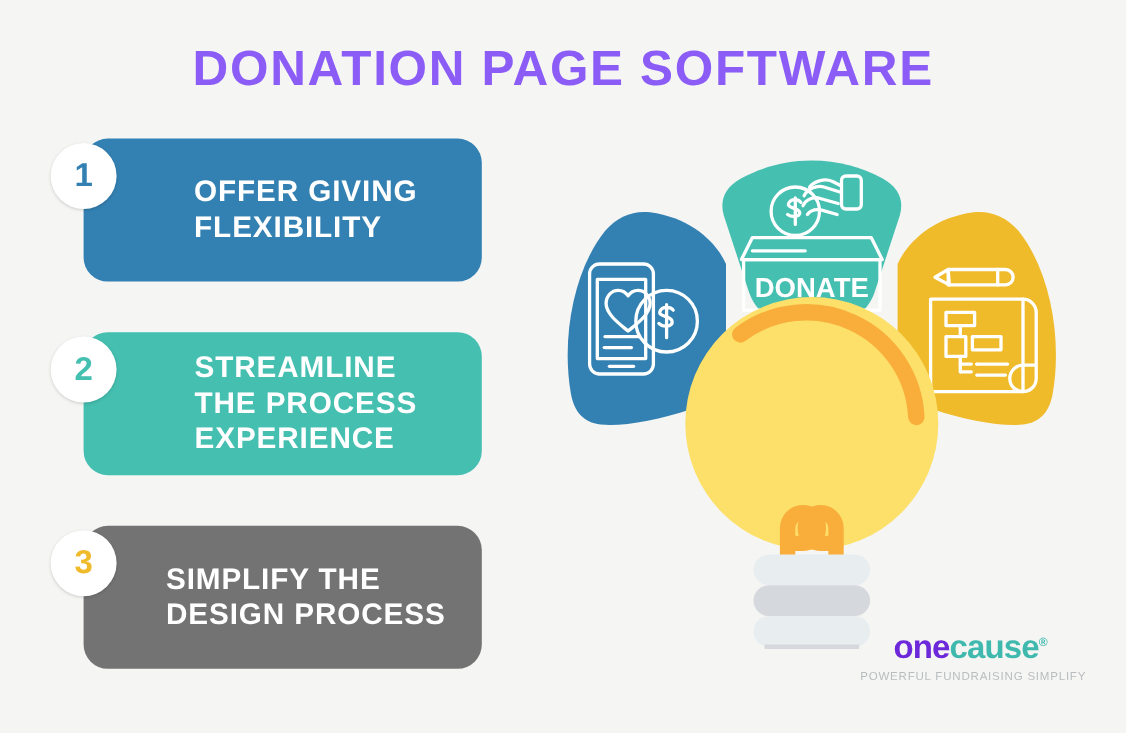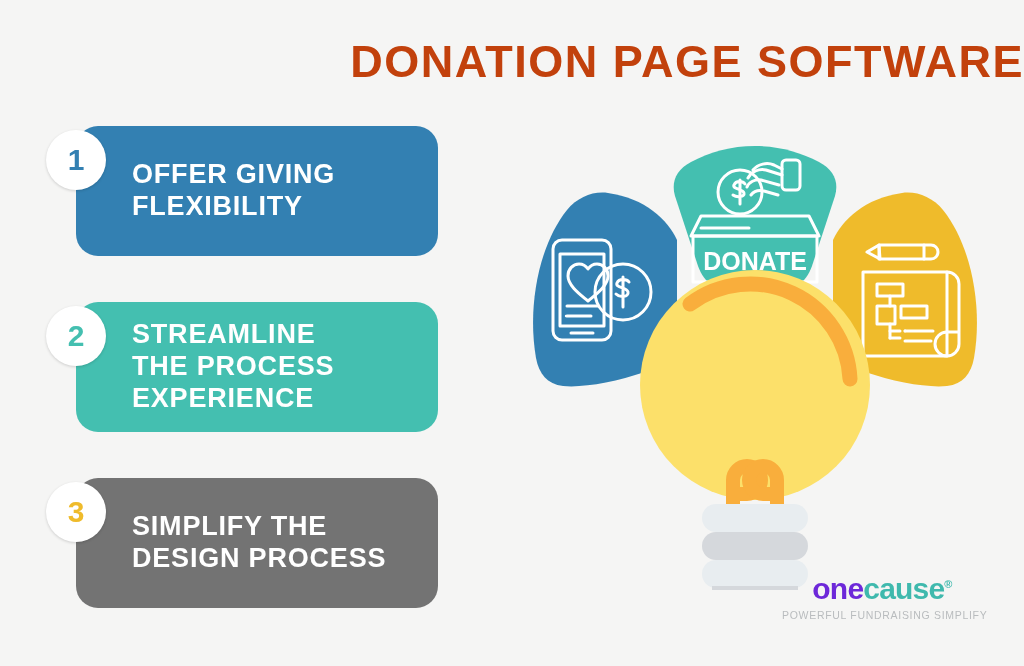--- a/index.html
+++ b/index.html
@@ -20,25 +20,25 @@
     height: 666px;
     background: #f5f5f4;
   }
 
   
   #page-title {
     position: absolute;
     top: 36px;
     left: 0;
     width: 1024px;
-    text-align: right;
+    text-align: center;
     font-size: 45px;
     font-weight: bold;
     letter-spacing: 1.5px;
-    color: #c2410c;
+    color: #8b5cf6;
     font-family: "Liberation Sans", sans-serif;
     white-space: nowrap;
   }
 
   
   #steps-list {
     position: absolute;
     left: 0;
     top: 118px;
     width: 460px;
@@ -52,20 +52,21 @@
   .step-card {
     position: absolute;
     left: 76px;
     top: 8px;
     width: 362px;
     height: 130px;
     border-radius: 22px;
     box-sizing: border-box;
     display: flex;
     align-items: center;
+    justify-content: center;
   }
   .step-label {
     color: #ffffff;
     font-size: 27px;
     font-weight: bold;
     line-height: 1.18;
     letter-spacing: 0.8px;
     padding-left: 56px;
     padding-right: 14px;
     white-space: pre-line;
@@ -85,21 +86,21 @@
     justify-content: center;
     font-size: 30px;
     font-weight: bold;
     font-family: "Liberation Sans", sans-serif;
     z-index: 3;
   }
 
   
   #central-graphic {
     position: absolute;
-    left: 505px;
+    left: 488px;
     top: 120px;
     width: 500px;
     height: 470px;
   }
   #central-graphic svg {
     display: block;
     width: 500px;
     height: 470px;
   }
 

